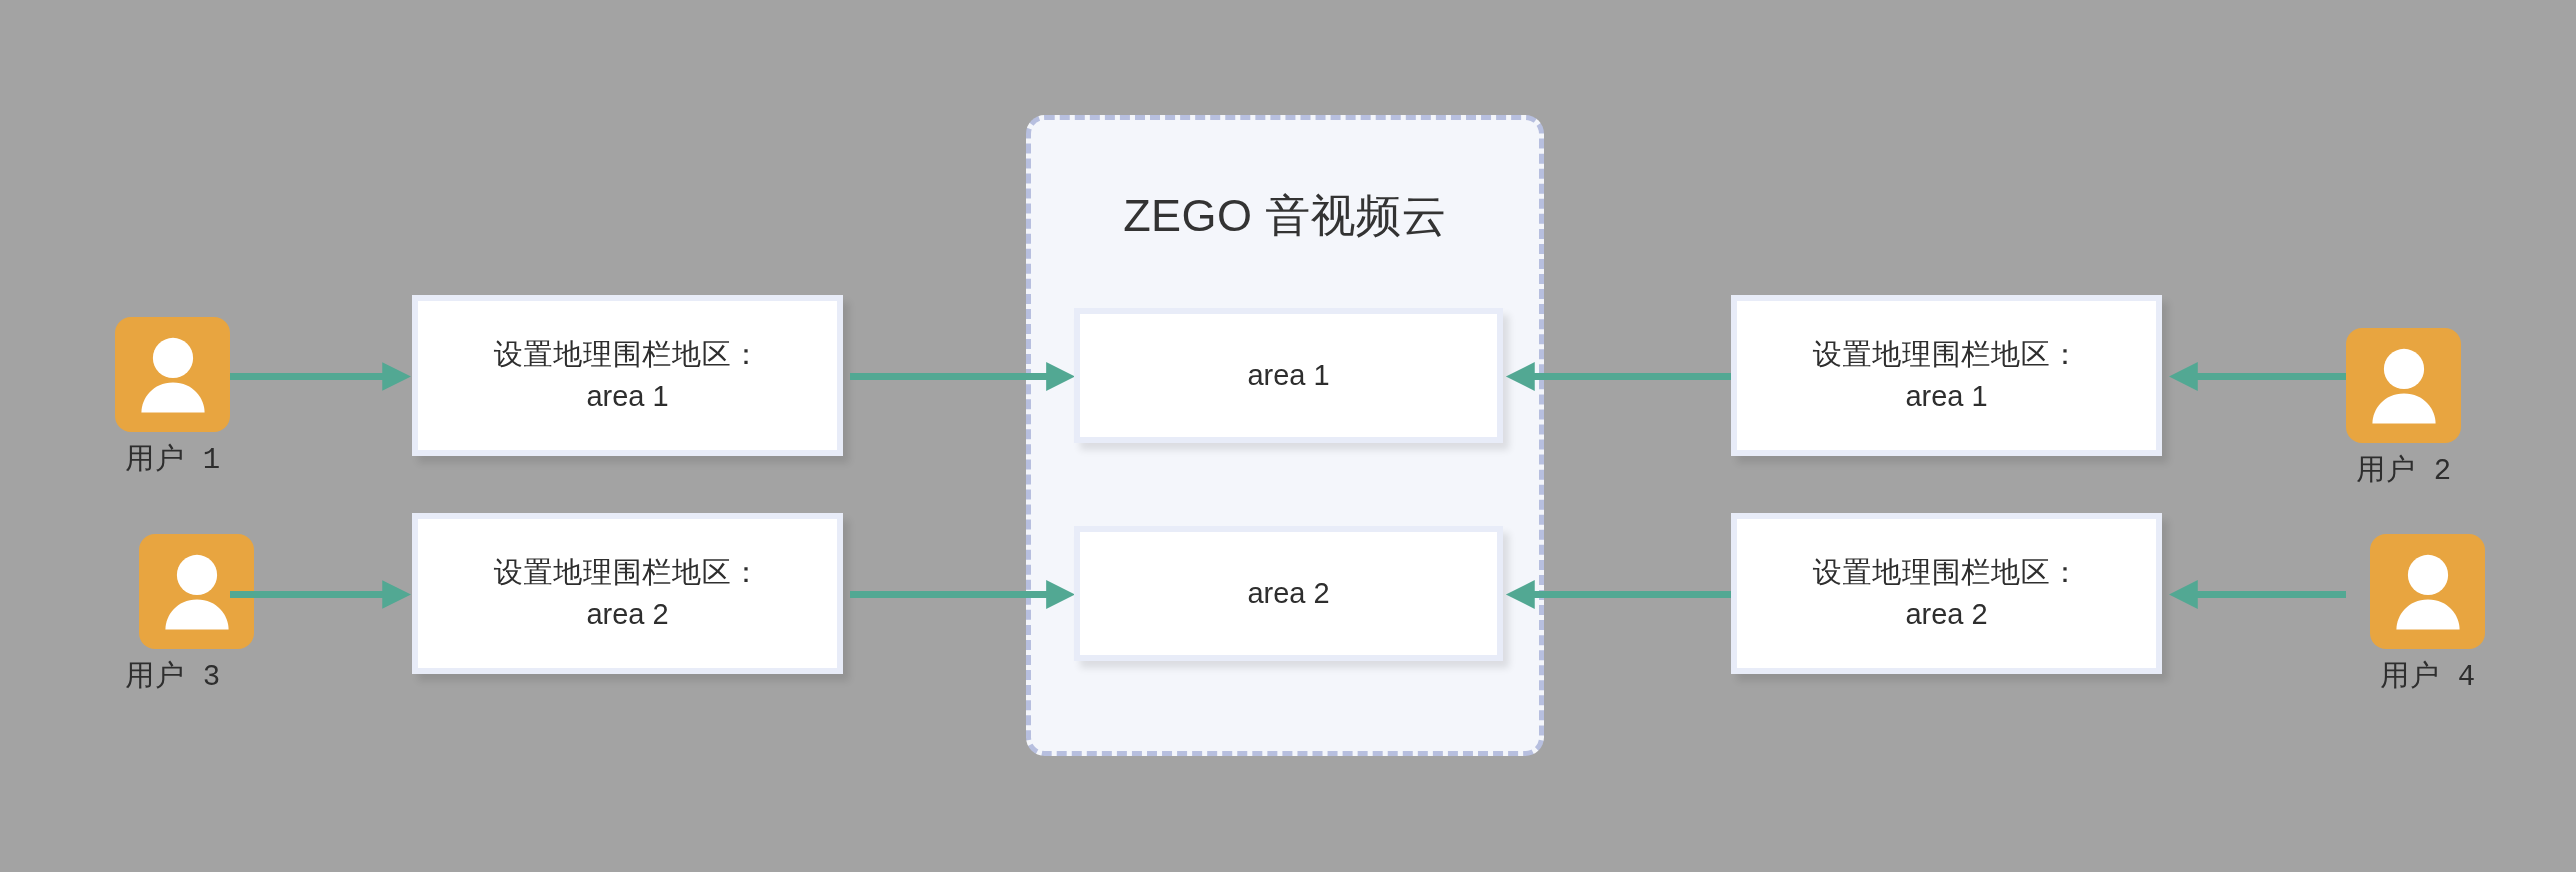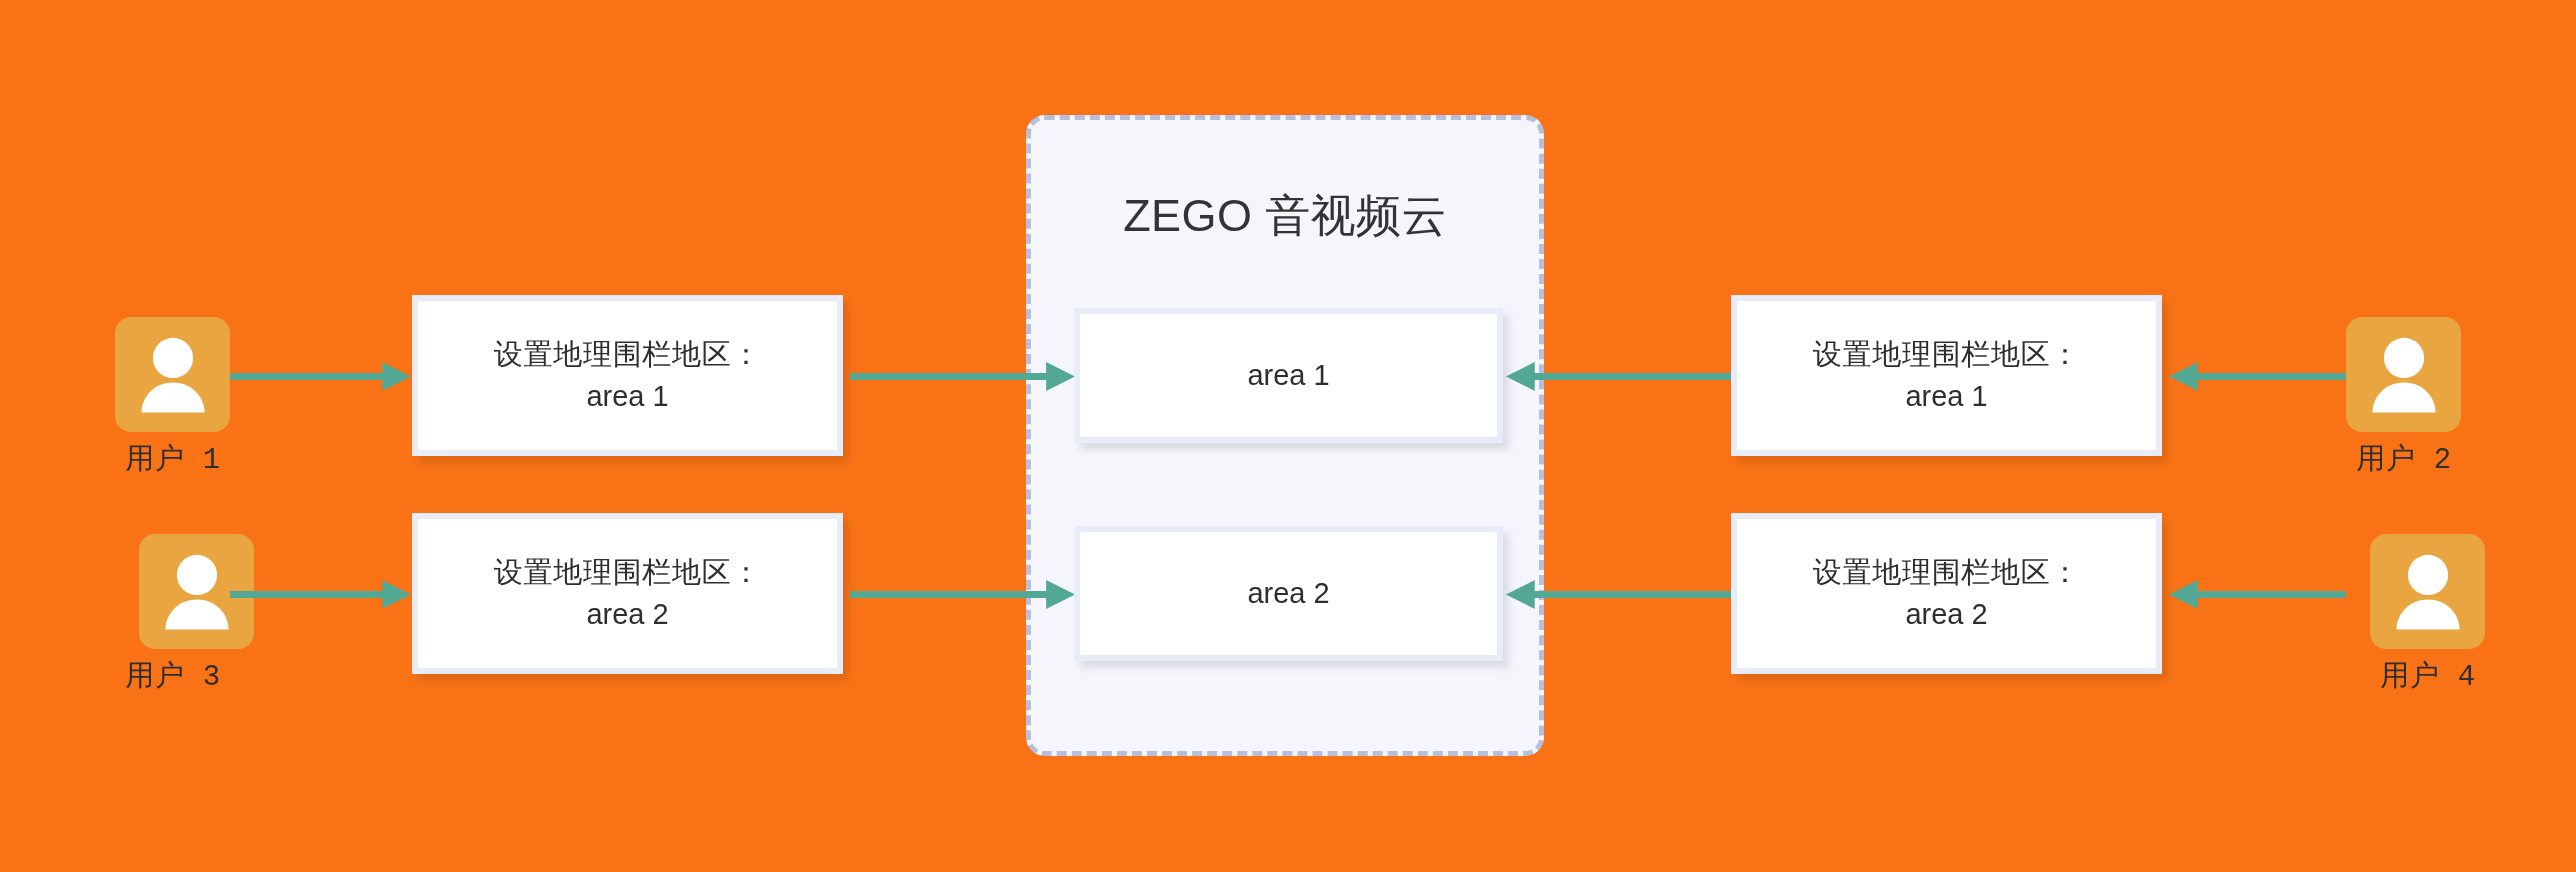--- a/index.html
+++ b/index.html
@@ -7,21 +7,21 @@
     padding: 0;
     background: #ffffff;
   }
   body {
     font-family: "Liberation Sans", "DejaVu Sans", sans-serif;
   }
   #canvas {
     position: relative;
     width: 2576px;
     height: 873px;
-    background: #f97316;
+    background: #a3a3a3;
     overflow: hidden;
   }
 
   
   .cloud {
     position: absolute;
     left: 1026px;
     top: 115px;
     width: 518px;
     height: 641px;
@@ -152,21 +152,21 @@
     <span class="line line-cn">设置地理围栏地区：</span>
     <span class="line">area 1</span>
   </div>
 
   <div class="arrow" style="left:2169px; top:362px; width:177px;">
     <svg width="177" height="29" viewBox="0 0 246 40">
       <path d="M246 15 L40 15 L40 0 L0 20 L40 40 L40 25 L246 25 Z" fill="#52a893"></path>
     </svg>
   </div>
 
-  <div class="user" style="left:2346px; top:317px;">
+  <div class="user" style="left:2346px; top:328px;">
     <div class="user-tile">
       <svg width="72" height="79" viewBox="0 0 100 110" aria-hidden="true">
         <circle cx="50" cy="32" r="28" fill="#ffffff"></circle>
         <path d="M50 66 C22 66 6 88 6 108 L94 108 C94 88 78 66 50 66 Z" fill="#ffffff"></path>
       </svg>
     </div>
     <div class="user-label">用户 2</div>
   </div>
 
   <div class="user" style="left:115px; top:534px;padding-left:24px;">

